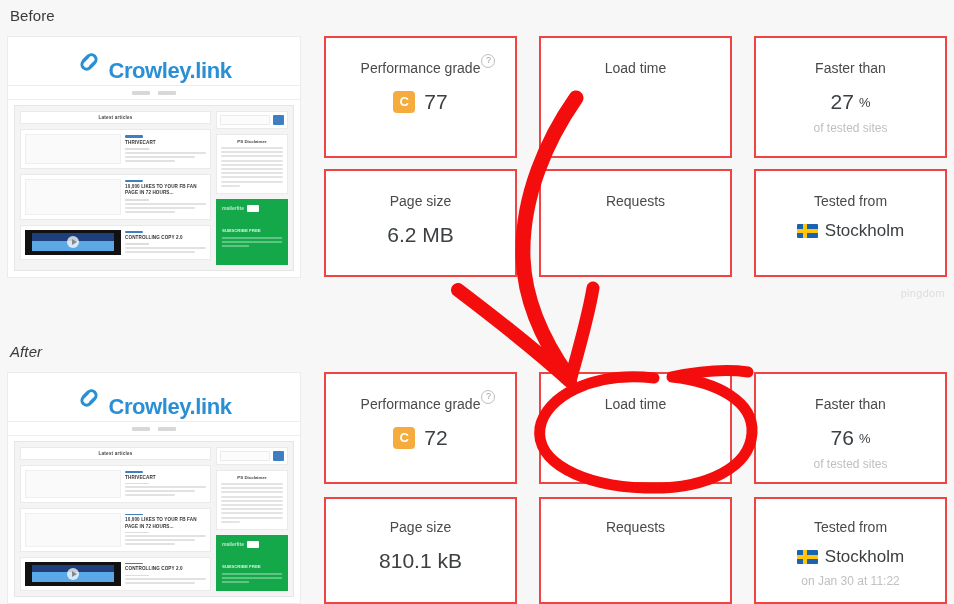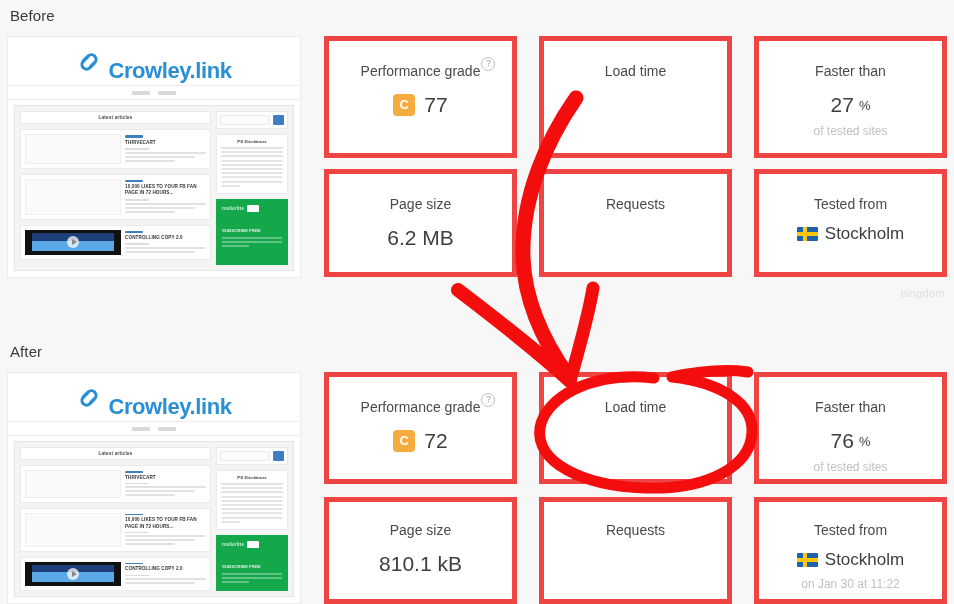--- a/index.html
+++ b/index.html
@@ -15,21 +15,21 @@
     -webkit-font-smoothing: antialiased;
   }
   .section-label {
     position: absolute;
     left: 10px;
     font-size: 15px;
     color: #3a3a3a;
     letter-spacing: 0.1px;
   }
   #label-before { top: 7px; }
-  #label-after  { top: 343px; }
+  #label-after  { top: 343px; font-style: italic; }
 
   
   .thumb-card {
     position: absolute;
     left: 7px;
     width: 294px;
     background: #ffffff;
     border: 1px solid #ececec;
     box-sizing: border-box;
     overflow: hidden;
@@ -111,21 +111,21 @@
   .mini-green .gbadge{width:12px;height:7px;background:#fff;border-radius:1px;}
   .mini-green .gs{margin-top:16px;font-size:4.4px;color:#d4f0de;font-weight:bold;}
   .mini-green .gp{margin-top:4px;}
   .mini-green .gp span{display:block;height:2px;background:rgba(255,255,255,.32);margin-bottom:2px;}
   .mini-green .gp span:last-child{width:45%}
 
   
   .metric {
     position: absolute;
     background: #ffffff;
-    border: 5px solid #ef4444;
+    border: 2px solid #ef4444;
     box-sizing: border-box;
     text-align: center;
   }
   .metric .m-label {
     font-size: 14px;
     color: #4a4a4a;
     margin-top: 22px;
     position: relative;
     display: inline-block;
   }

